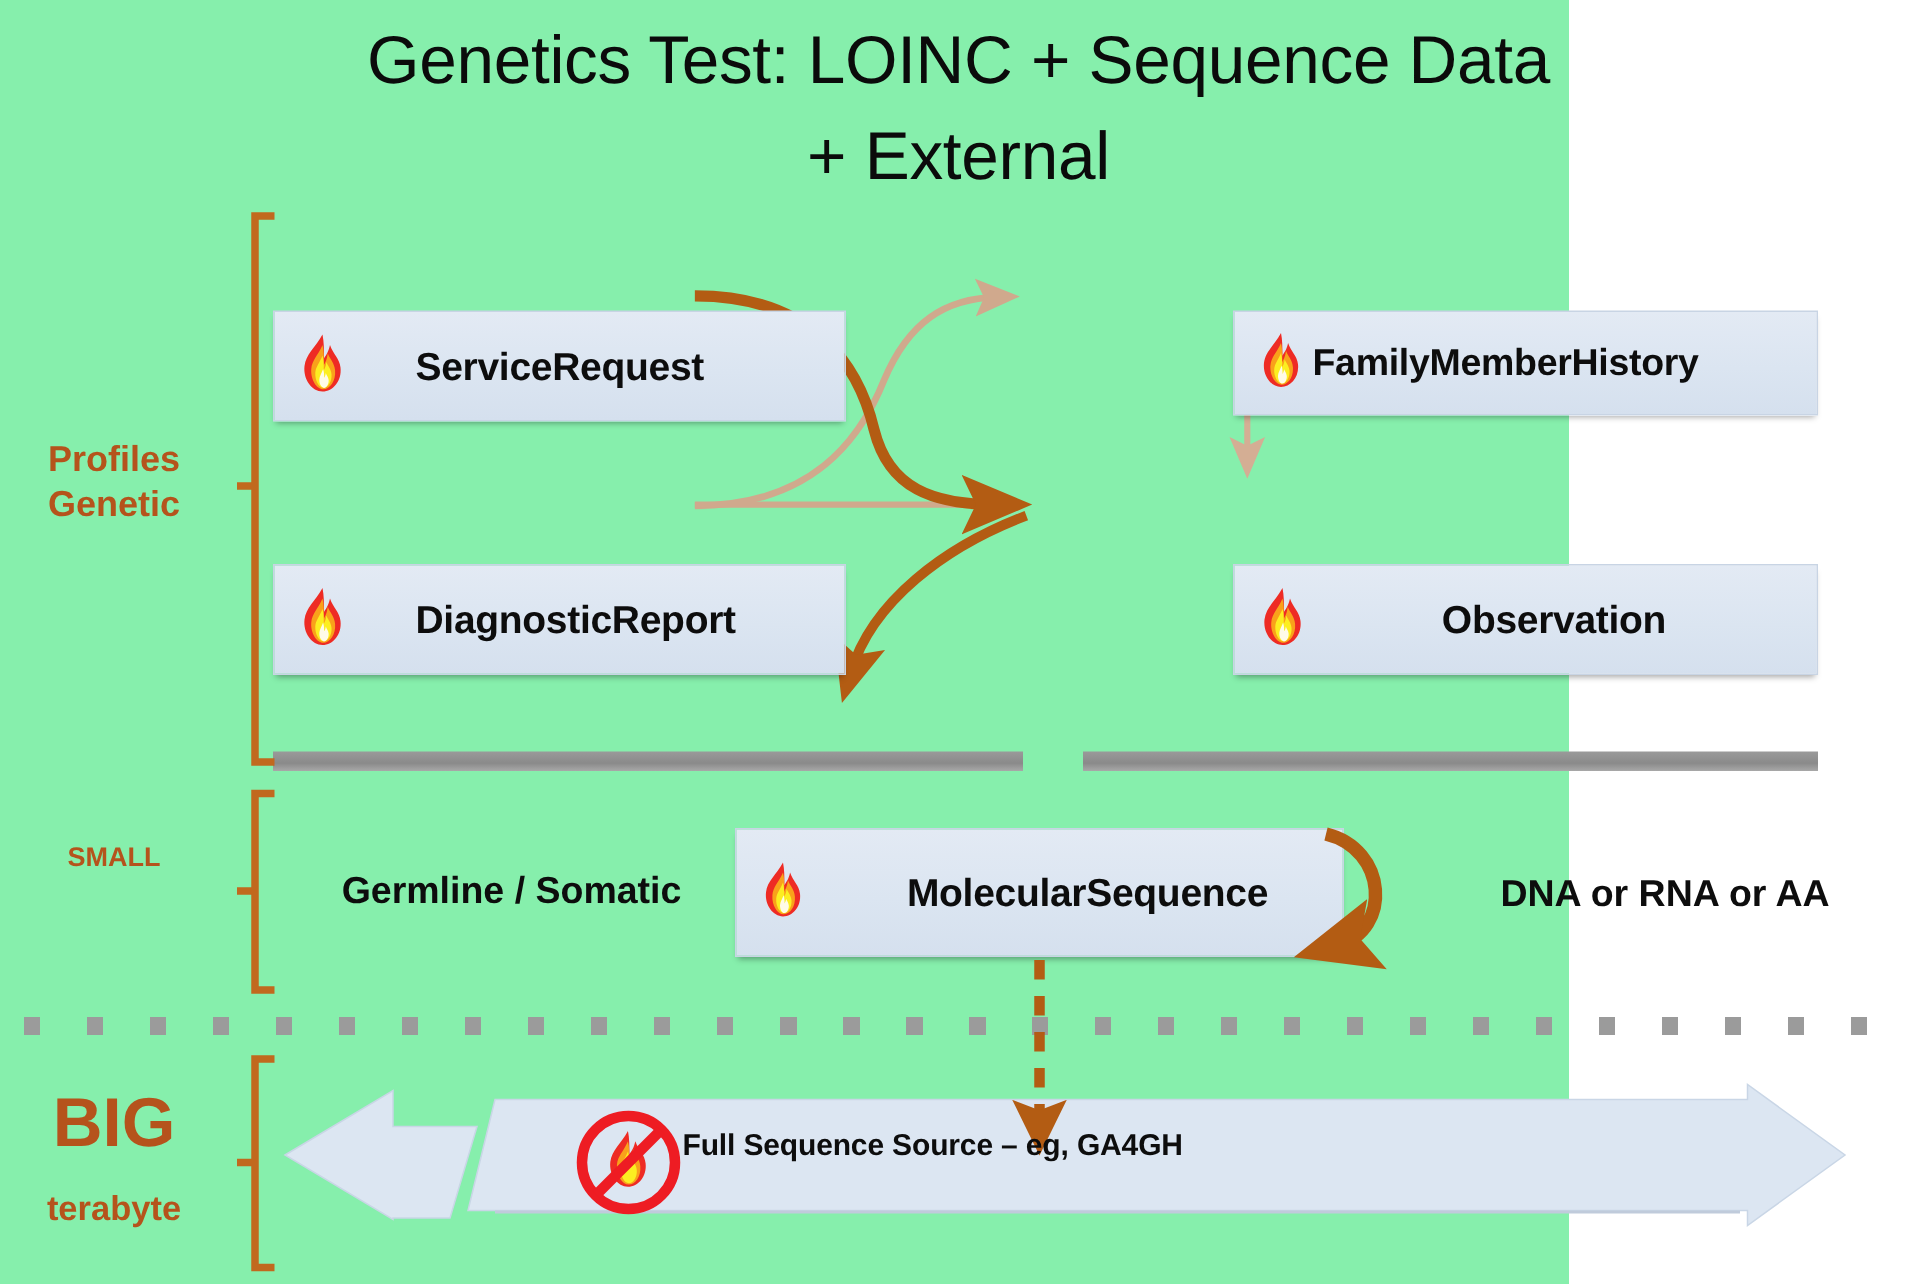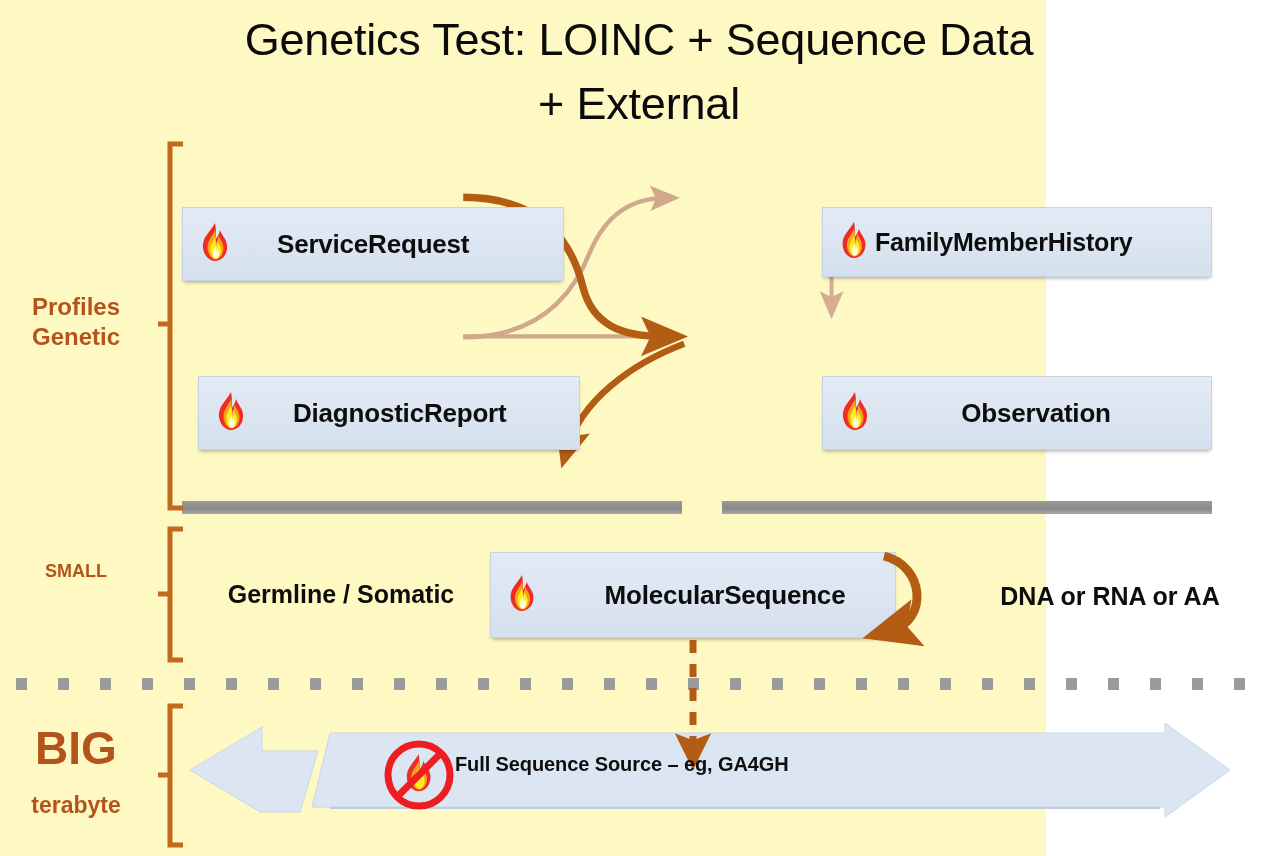--- a/index.html
+++ b/index.html
@@ -9,21 +9,21 @@
   body {
     width: 1278px; height: 856px;
     font-family: "Liberation Sans", sans-serif;
     overflow: hidden;
     position: relative;
   }
   #stage {
     position: relative;
     width: 1046px;
     height: 856px;
-    background: #fef9c3;
+    background: #86efac;
   }
   .abs { position: absolute; }
 
   
   #title {
     left: 0; top: 8px; width: 1278px;
     text-align: center;
     font-size: 45px;
     line-height: 1.42;
     color: #0b0b0b;
@@ -62,21 +62,21 @@
     flex: 1 1 auto;
     text-align: center;
     font-size: 26px;
     font-weight: bold;
     color: #0d0d0d;
     letter-spacing: -0.2px;
     padding-right: 12px;
     font-family: "Liberation Sans", sans-serif;
   }
   #box-servicerequest   { left: 182px; top: 207px; width: 382px; height: 74px; }
-  #box-diagnosticreport { left: 198px; top: 376px; width: 382px; height: 74px; }
+  #box-diagnosticreport { left: 182px; top: 376px; width: 382px; height: 74px; }
   #box-familyhistory    { left: 822px; top: 207px; width: 390px; height: 70px; }
   #box-observation      { left: 822px; top: 376px; width: 390px; height: 74px; }
   #box-molecularseq     { left: 490px; top: 552px; width: 406px; height: 86px; }
   #box-familyhistory .res-label { font-size: 25px; text-align: left; padding-left: 4px; }
   #box-servicerequest .res-label { text-align: left; padding-left: 44px; }
   #box-diagnosticreport .res-label { text-align: left; padding-left: 44px; }
   #box-molecularseq .res-label { text-align: center; padding-left: 28px; font-size: 26px;}
 
   
   .free-text {

